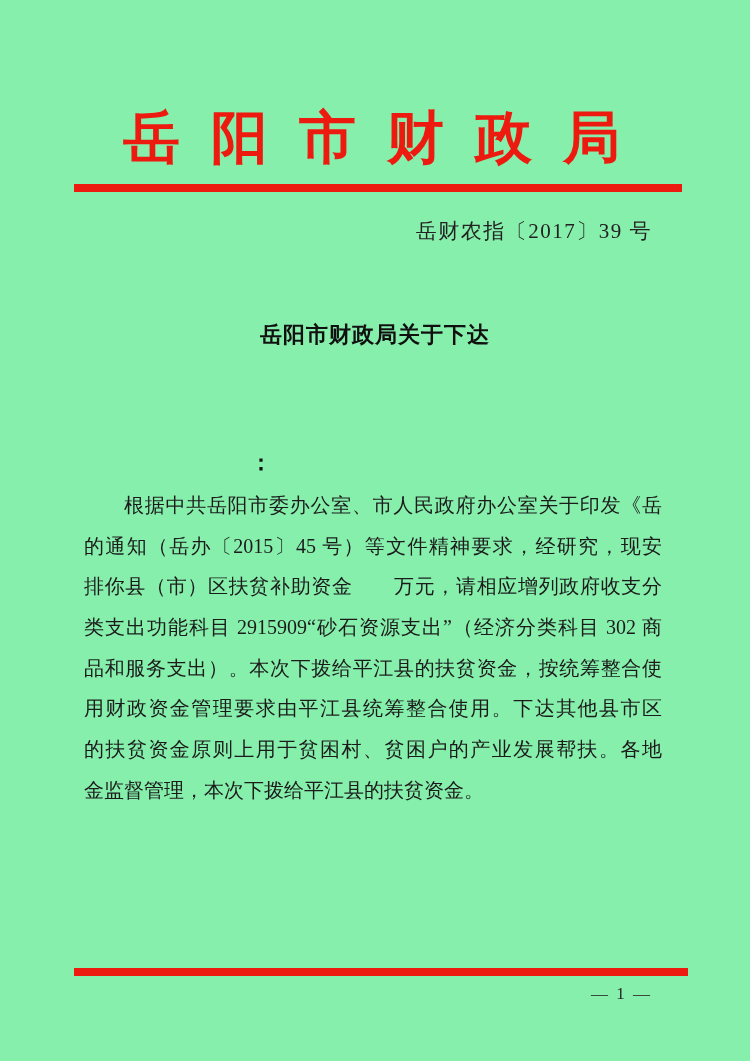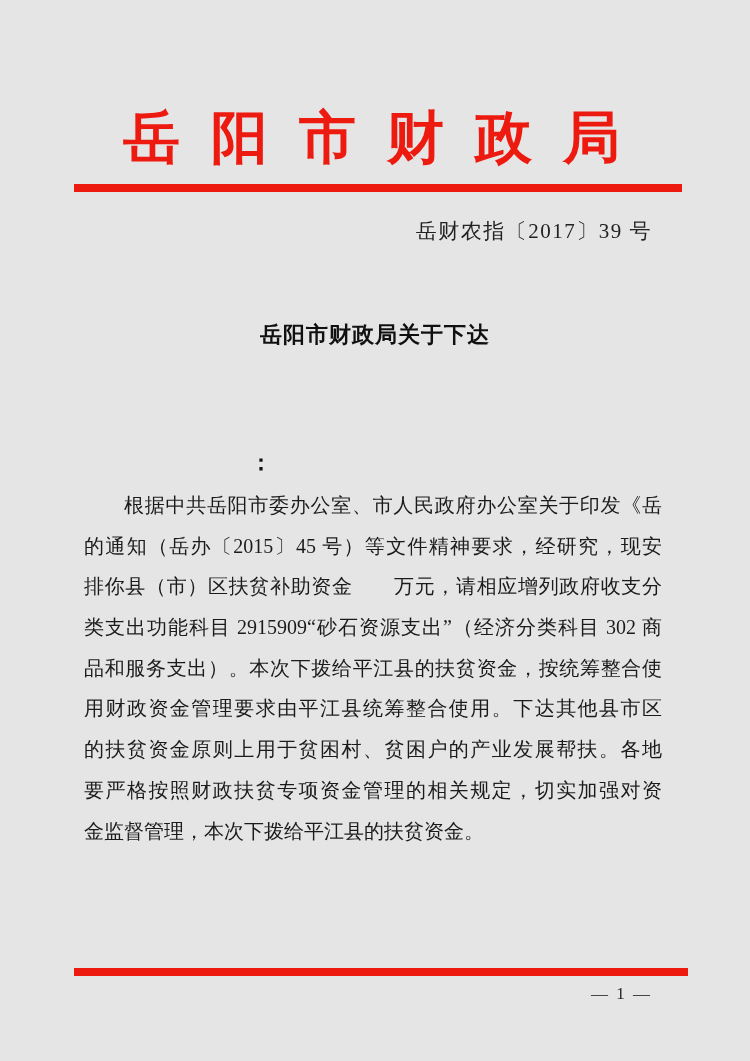--- a/index.html
+++ b/index.html
@@ -4,21 +4,21 @@
 <style>
   :root{
     --accent:#ed1a10;
     --ink:#1c1c1c;
   }
   html,body{margin:0;padding:0;background:#888;}
   .page{
     position:relative;
     width:750px;height:1061px;
     margin:0 auto;
-    background:#e5e5e5;
+    background:#86efac;
     overflow:hidden;
     font-family:"Liberation Serif","DejaVu Serif",serif;
     color:var(--ink);
   }
   
   .letterhead{
     position:absolute;top:100px;left:0;width:100%;
     margin:0;
     text-align:center;
     color:var(--accent);
@@ -109,21 +109,20 @@
   <div class="salutation">：</div>
 
   <div class="body-text">
     <div class="body-line indent">根据中共岳阳市委办公室、市人民政府办公室关于印发《岳</div>
     <div class="body-line">的通知（岳办〔2015〕45 号）等文件精神要求，经研究，现安</div>
     <div class="body-line">排你县（市）区扶贫补助资金　　万元，请相应增列政府收支分</div>
     <div class="body-line">类支出功能科目 2915909“砂石资源支出”（经济分类科目 302 商</div>
     <div class="body-line">品和服务支出）。本次下拨给平江县的扶贫资金，按统筹整合使</div>
     <div class="body-line">用财政资金管理要求由平江县统筹整合使用。下达其他县市区</div>
     <div class="body-line">的扶贫资金原则上用于贫困村、贫困户的产业发展帮扶。各地</div>
-    <div class="body-line">要严格按照财政扶贫专项资金管理的相关规定，切实加强对资</div>
     <div class="body-line last">金监督管理，本次下拨给平江县的扶贫资金。</div>
   </div>
 
   <div class="red-rule bottom"></div>
 
   <div class="page-number">— 1 —</div>
 
 </div>
 
 </body></html>

